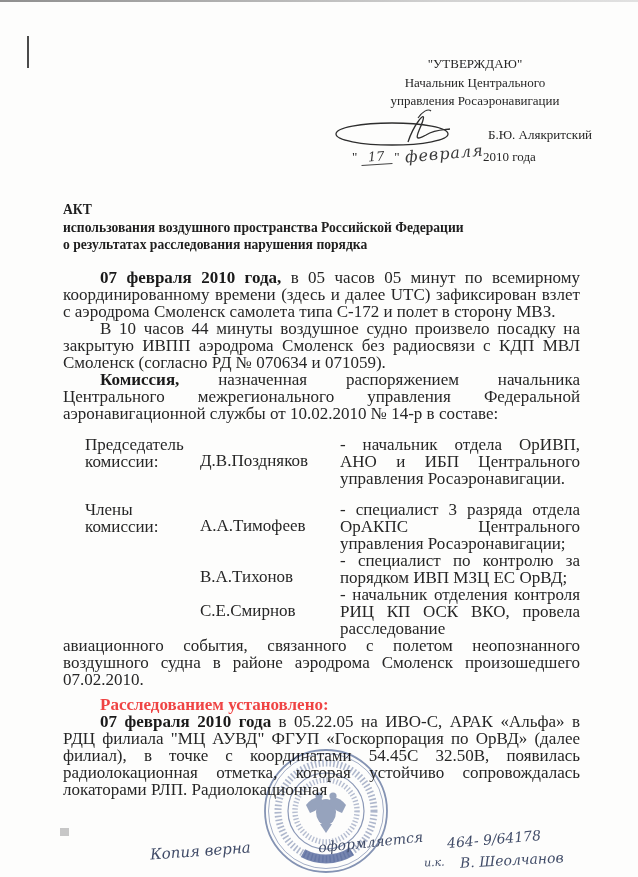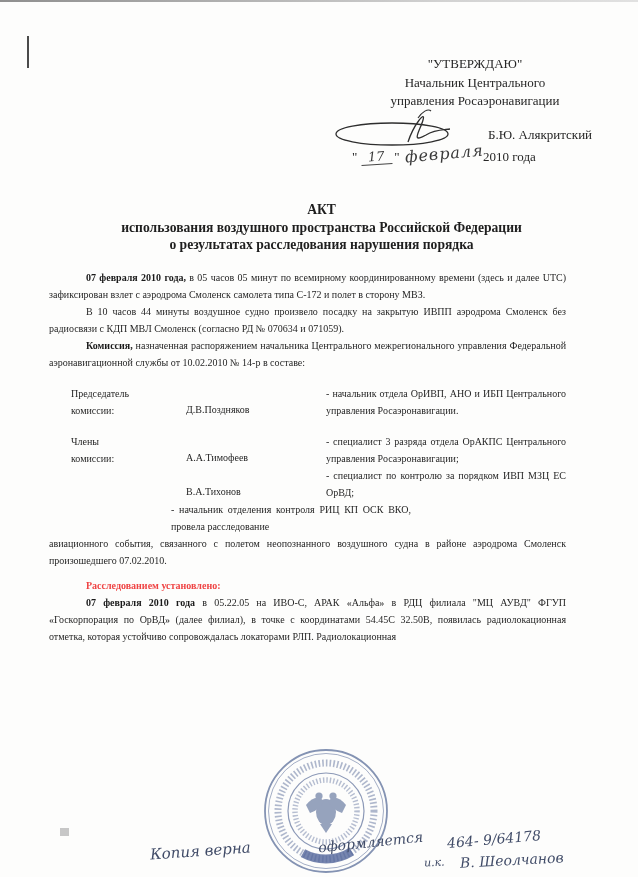--- a/index.html
+++ b/index.html
@@ -19,26 +19,26 @@
     font-size:13px; line-height:18.5px; }
   .sig-svg { position:absolute; left:330px; top:108px; }
   .signatory { position:absolute; left:488px; top:127px; font-size:13px; }
   .date-line { position:absolute; left:352px; top:146px; font-size:13px; white-space:nowrap; }
   .hw { font-family:"DejaVu Serif", serif; font-style:italic; color:#3a3a3a; }
   .hw-day { display:inline-block; border-bottom:1px solid #444; padding:0 7px; transform:rotate(-4deg); }
   .hw-month { display:inline-block; font-size:16px; transform:rotate(-5deg) translateY(-2px);
     letter-spacing:1px; margin:0 -4px 0 2px; }
 
   
-  .doc-title { position:absolute; left:63px; top:201px; width:517px; text-align:center;
+  .doc-title { position:absolute; left:63px; top:201px; width:517px; 
     font-weight:bold; font-size:13.6px; line-height:17.5px; color:#1e1e1e; }
 
   
-  .body { position:absolute; left:49px; top:269px; width:517px;
-    font-size:10px; line-height:17px; text-align:justify; }
+  .body { position:absolute; left:63px; top:269px; width:517px;
+    font-size:17px; line-height:17px; text-align:justify; }
   .body p { margin:0; text-indent:37px; }
   .gap-top { margin-top:16px; }
   b { color:#1a1a1a; }
 
   .commission { margin-top:14px; }
   .crow { display:flex; }
   .crow-gap { margin-bottom:14px; }
   .crole { width:122px; box-sizing:border-box; padding-left:22px; white-space:pre-line; }
   .cname { width:155px; box-sizing:border-box; padding-left:15px;margin-top:16px; }
   .cdesc { width:240px; text-align:justify; }
@@ -111,20 +111,21 @@
         <div class="cname">А.А.Тимофеев</div>
         <div class="cdesc">- специалист 3 разряда отдела ОрАКПС Центрального управления Росаэронавигации;</div>
       </div>
       <div class="crow">
         <div class="crole"></div>
         <div class="cname">В.А.Тихонов</div>
         <div class="cdesc">- специалист по контролю за порядком ИВП МЗЦ ЕС ОрВД;</div>
       </div>
       <div class="crow">
         <div class="crole"></div>
+        <div class="cname">С.Е.Смирнов</div>
         <div class="cdesc">- начальник отделения контроля РИЦ КП ОСК ВКО, провела расследование</div>
       </div>
     </div>
 
     <p class="continuation">авиационного события, связанного с полетом неопознанного воздушного судна в районе аэродрома Смоленск произошедшего 07.02.2010.</p>
 
     <p class="findings-heading">Расследованием установлено:</p>
     <p><b>07 февраля 2010 года</b><span> в 05.22.05 на ИВО-С, АРАК «Альфа» в РДЦ филиала "МЦ АУВД" ФГУП «Госкорпорация по ОрВД» (далее филиал), в точке с координатами 54.45С 32.50В, появилась радиолокационная отметка, которая устойчиво сопровождалась локаторами РЛП. Радиолокационная</span></p>
   </div>
 

